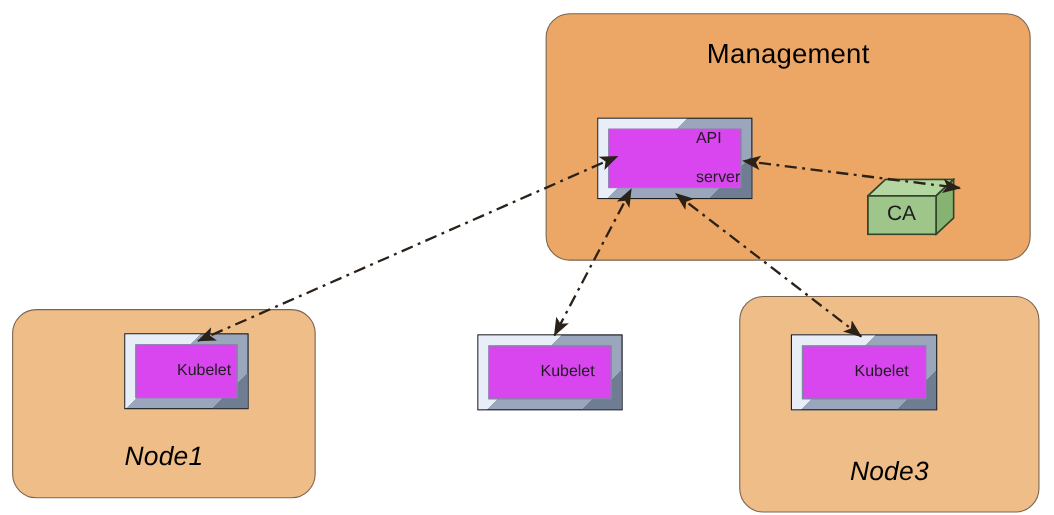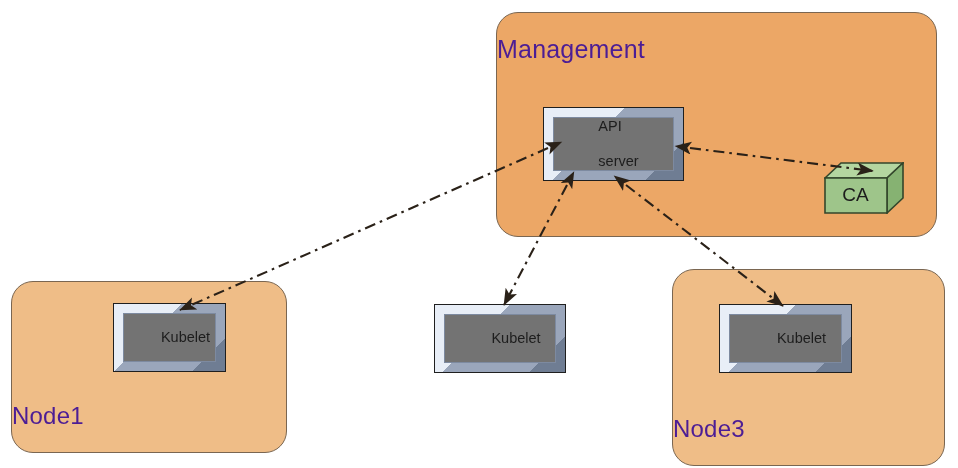--- a/index.html
+++ b/index.html
@@ -35,34 +35,35 @@
     border: 1.6px solid #7a6651;
     background: #efbd87;
     z-index: 1;
   }
   .container-node.mgmt {
     background: #eca766;
   }
   .container-label {
     position: absolute;
     width: 100%;
-    text-align: left;
-    color: #4c1d95;
+    text-align: center;
+    color: #000000;
     letter-spacing: 0.2px;
     line-height: 1.15;
   }
   .mgmt-label {
     top: 22px;
     font-size: 25px;
     font-weight: 400;
   }
   .node-label {
     bottom: 22px;
     font-size: 24px;
     font-weight: 400;
+    font-style: italic;
   }
 
   
   .component-box {
     position: absolute;
     box-sizing: border-box;
     background: #9aa6bb;
     border: 1.6px solid #1f1f1f;
     z-index: 3;
   }
@@ -73,25 +74,25 @@
       linear-gradient(135deg,
         #e8eef7 0%, #e8eef7 38%,
         rgba(255,255,255,0) 38%),
       linear-gradient(315deg,
         #6f7d93 0%, #6f7d93 18%,
         rgba(255,255,255,0) 18%);
   }
   .component-box .face {
     position: absolute;
     left: 9px; top: 9px; right: 9px; bottom: 9px;
-    background: #737373;
+    background: #d946ef;
     border: 1.4px solid #7d8aa0;
     display: flex;
     align-items: center;
-    justify-content: center;
+    justify-content: flex-end;
     overflow: hidden;
   }
   .component-box .face .text {
     padding-left: 10px;
     font-size: 14.5px;
     color: #1d1d1d;
     line-height: 1.18;
     white-space: pre-line;
     text-align: left;
   }
@@ -150,21 +151,21 @@
   <div class="component-box" style="left:543px; top:107px; width:141px; height:74px;">
     <div class="bevel"></div>
     <div class="face">
       <div class="text">
         <div>API</div>
         <div>server</div>
       </div>
     </div>
   </div>
 
-  <div class="cuboid" style="left:824px; top:162px; width:80px; height:52px;">
+  <div class="cuboid" style="left:788px; top:162px; width:80px; height:52px;">
     <svg width="80" height="52" viewBox="0 0 80 52">
 
       <polygon points="1,16 17,1 79,1 63,16" fill="#b4d6a0" stroke="#33462b" stroke-width="1.6"></polygon>
 
       <polygon points="63,16 79,1 79,36 63,51" fill="#86b272" stroke="#33462b" stroke-width="1.6"></polygon>
 
       <polygon points="1,16 63,16 63,51 1,51" fill="#9ec58a" stroke="#33462b" stroke-width="1.6"></polygon>
     </svg>
     <div class="cuboid-text" style="top:22px; width:63px;">CA</div>
   </div>

